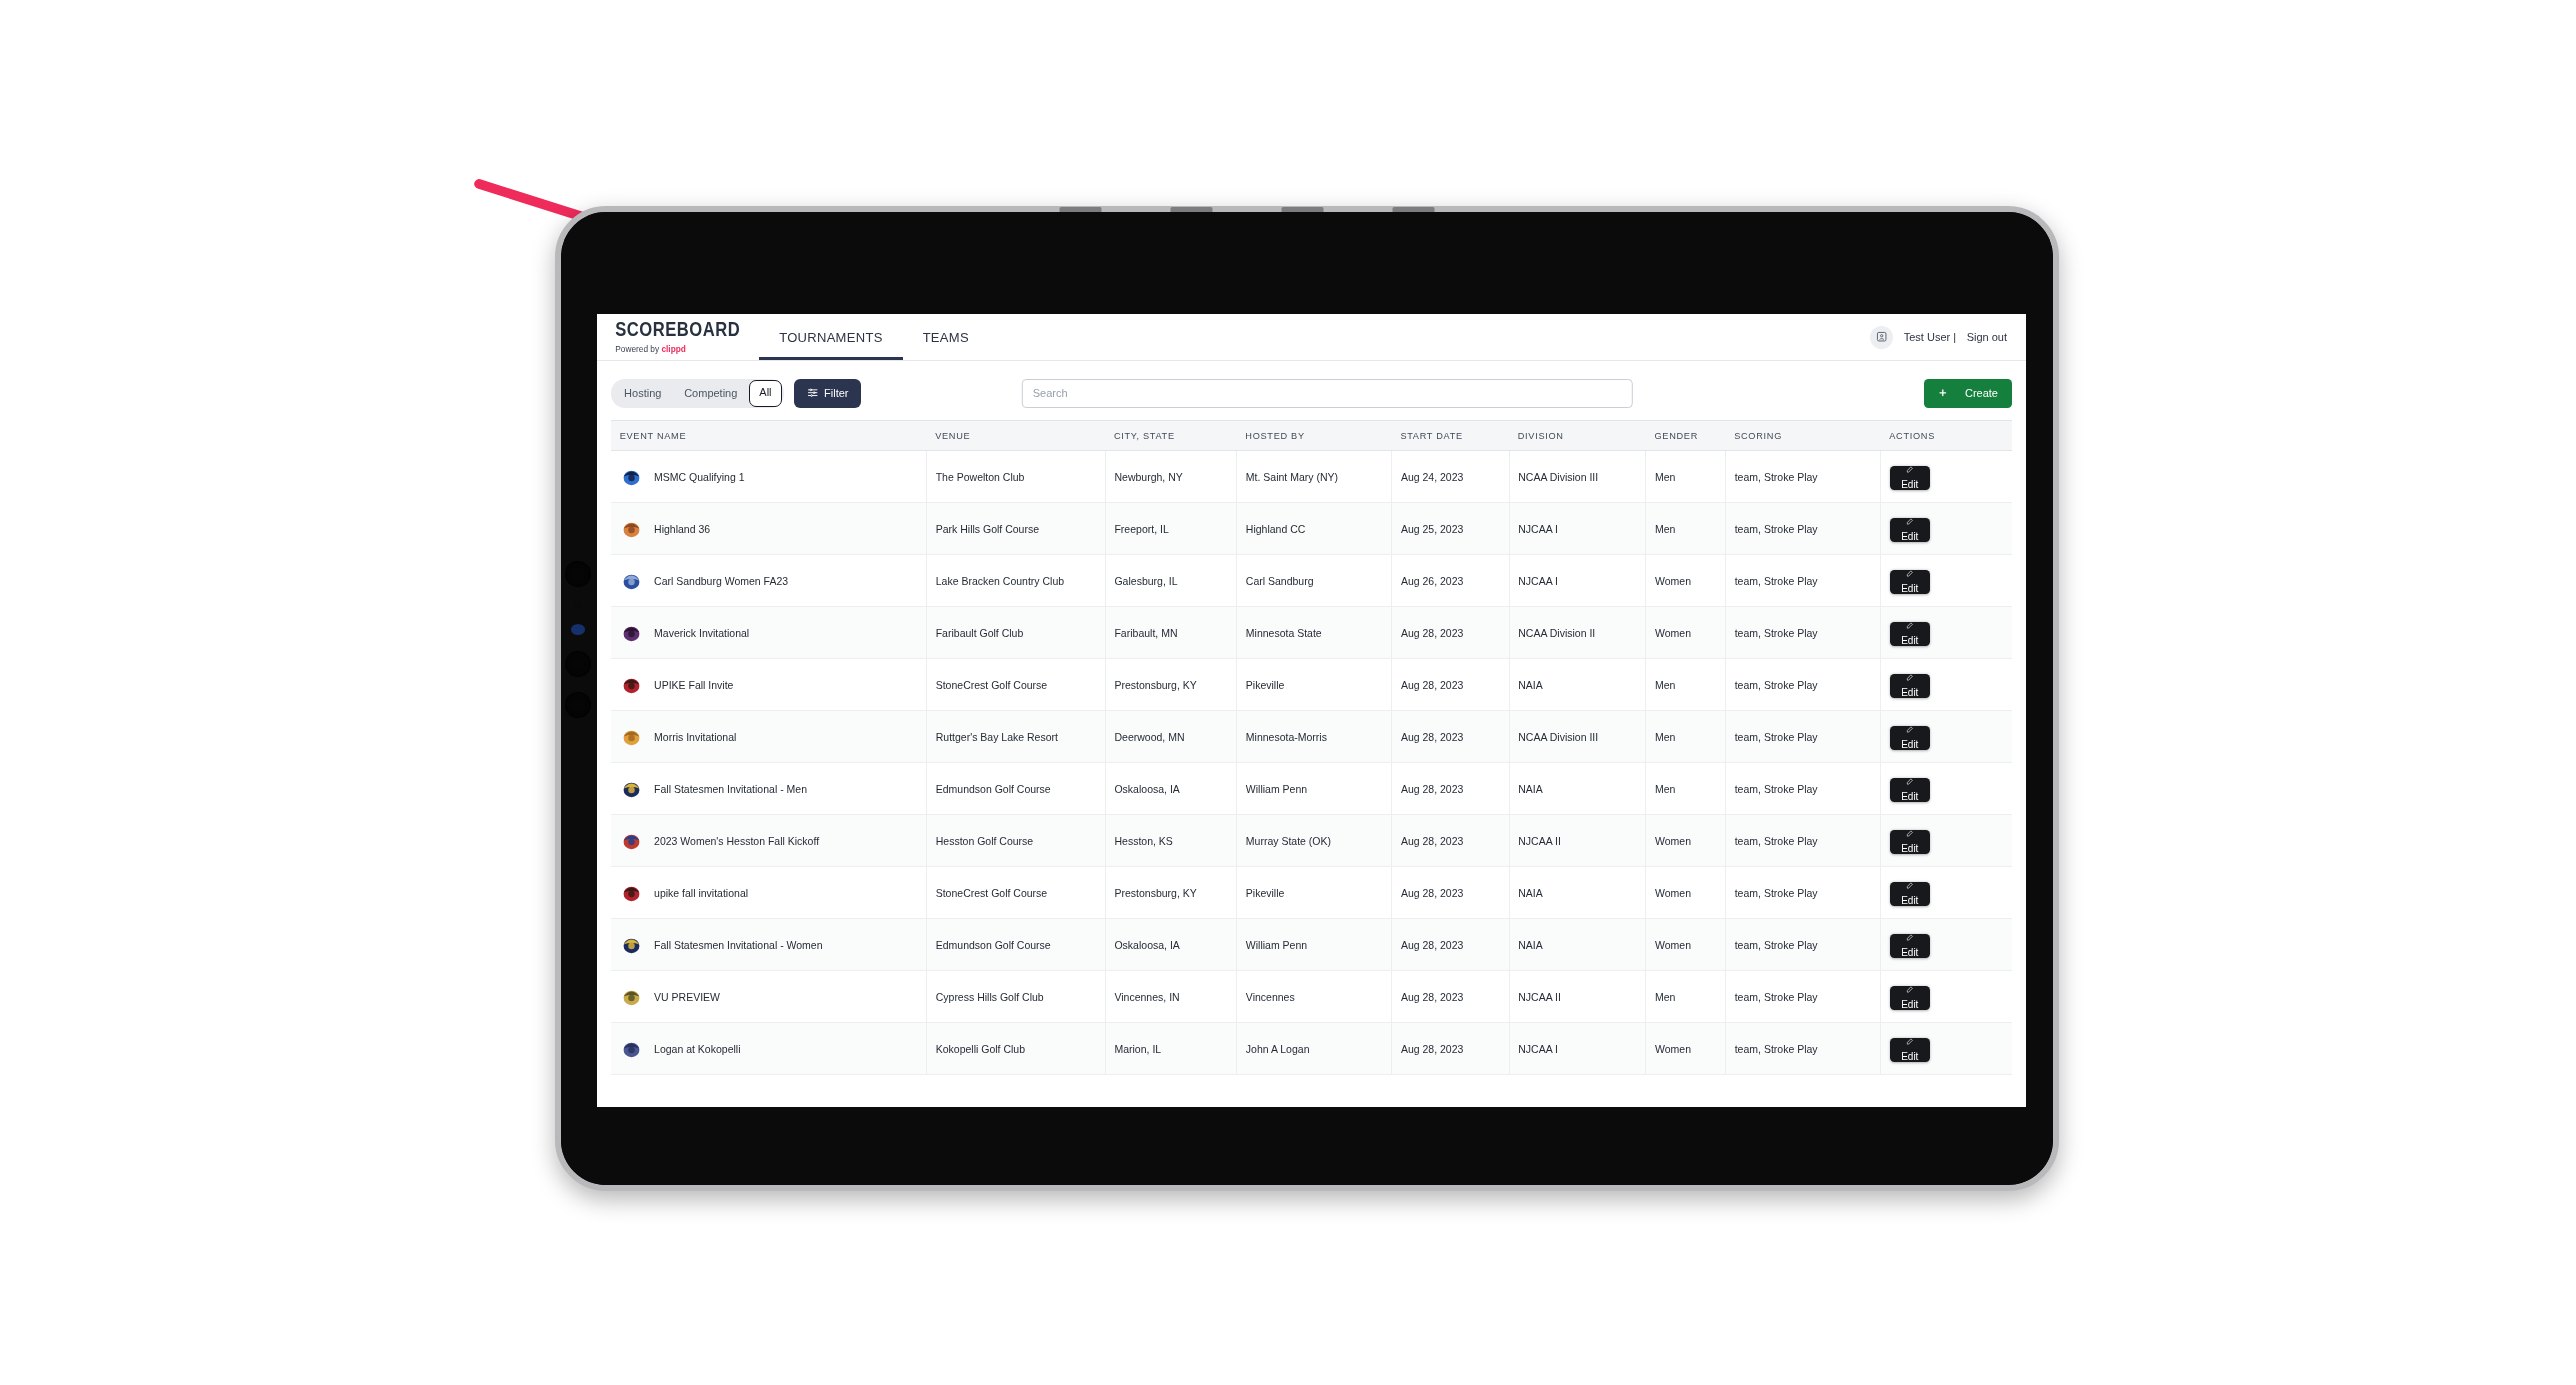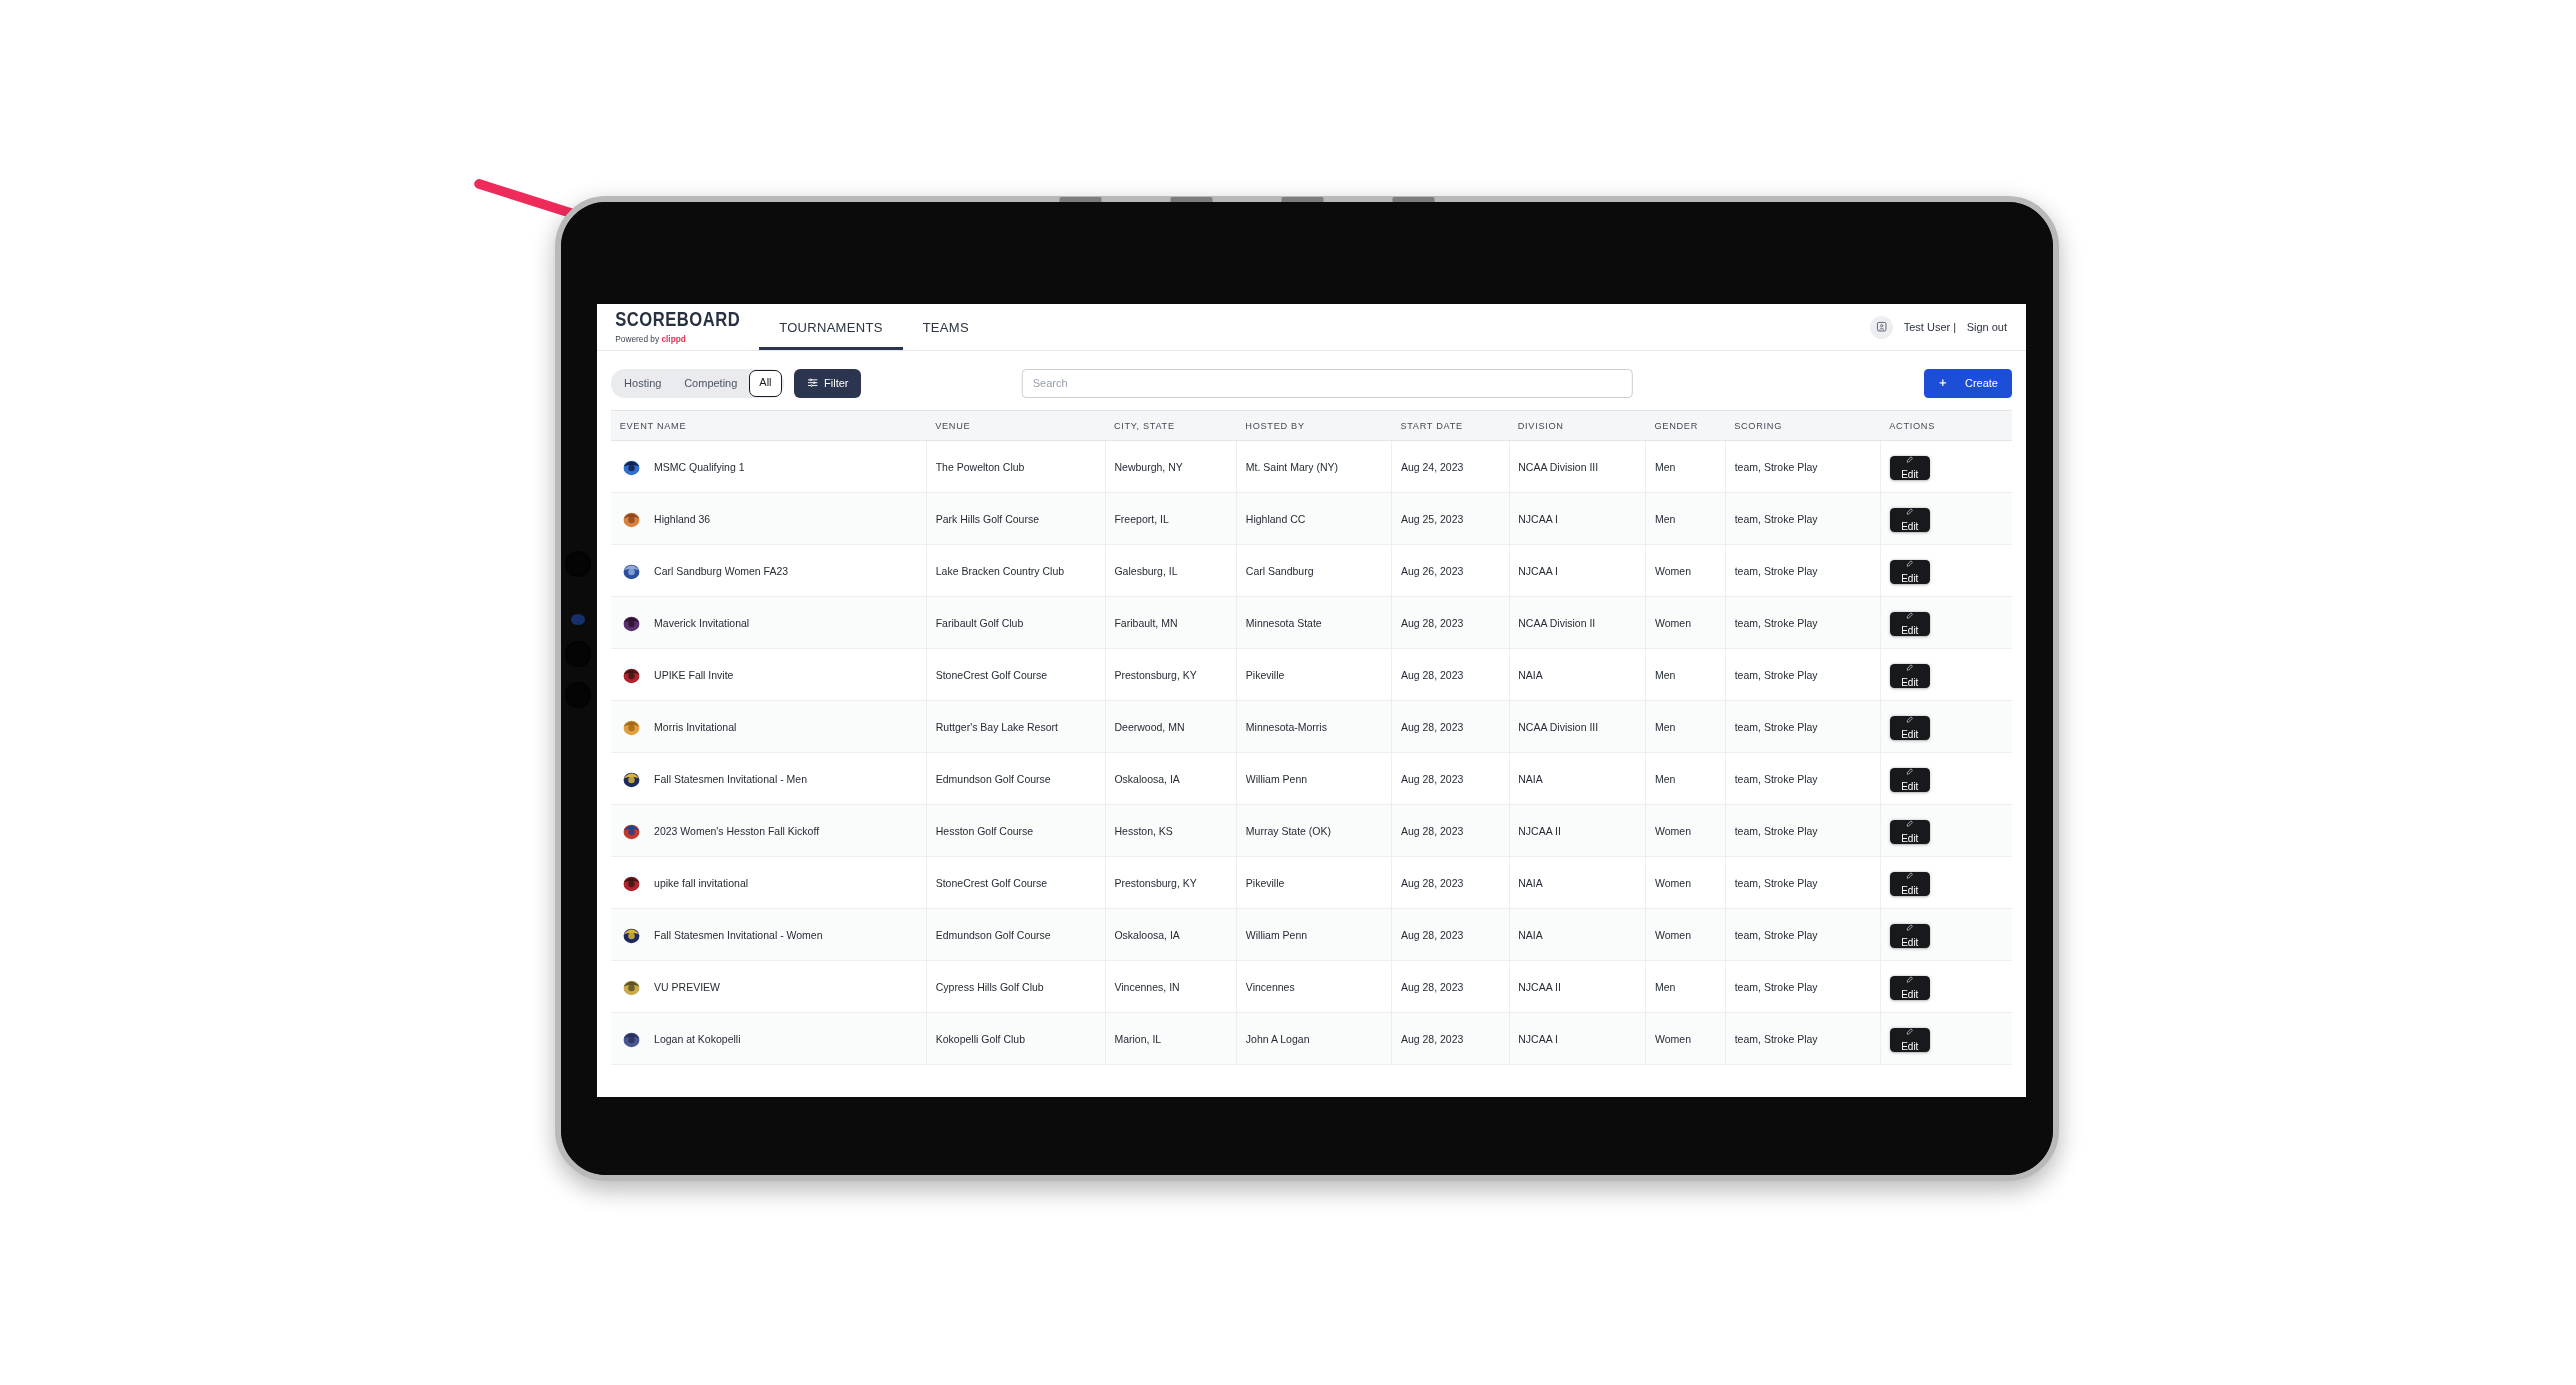--- a/index.html
+++ b/index.html
@@ -24,21 +24,21 @@
     letter-spacing: -0.2px;
   }
   .callout .strong { font-weight: 700; }
 
   
   .arrow-svg { position: absolute; left: 472px; top: 175px; width: 489px; height: 175px; }
 
   
   .device {
     position: absolute;
-    left: 555px; top: 196px;
+    left: 555px; top: 206px;
     width: 1504px; height: 985px;
     background: #111113;
     border-radius: 51px;
     border: 6.1px solid #b9b9bb;
     box-shadow: 0 8.7px 23px rgba(0,0,0,0.28);
   }
   .device-inner { position:absolute; inset:0; border-radius:45px; background:#0b0b0c; overflow:hidden; }
 
   .top-btns { position:absolute; top:-5.2px; left:46%; transform:translateX(-50%); width:375px; height:6.1px; display:flex; justify-content:space-between; }
   .top-btns i { display:block; width:42px; height:6.1px; background:#7d7d80; border-radius:1.7px; }
@@ -112,21 +112,21 @@
     position:absolute; left:50%; transform:translateX(-47.5%);
     width:611px; height:29px; border:0.9px solid #c9ced6; border-radius:4.4px;
     background:#fff; display:flex; align-items:center; padding:0 10.5px;
   }
   .search input {
     border:0; outline:0; width:100%; font-size:11px; color:#2b3442;
     font-family:"Liberation Sans", sans-serif; background:transparent;
   }
   .search input::placeholder { color:#98a0ab; }
   .createbtn {
-    margin-left:auto; background:#1d4ed8; color:#fff; height:29px; border-radius:4.4px;
+    margin-left:auto; background:#15803d; color:#fff; height:29px; border-radius:4.4px;
     display:flex; align-items:center; gap:17px; padding:0 14px; font-size:11px; cursor:pointer;
     border:0; font-family:"Liberation Sans", sans-serif;
   }
 
   
   table { width:100%; border-collapse:collapse; table-layout:fixed; margin-top:7px; }
   thead th {
     background:#f5f6f7; text-align:left;
     font-size:9.2px; letter-spacing:0.7px; color:#414a56; font-weight:400;
     padding:9.6px 8.7px; border-bottom:0.9px solid #e2e5e8; border-top:0.9px solid #e2e5e8;

